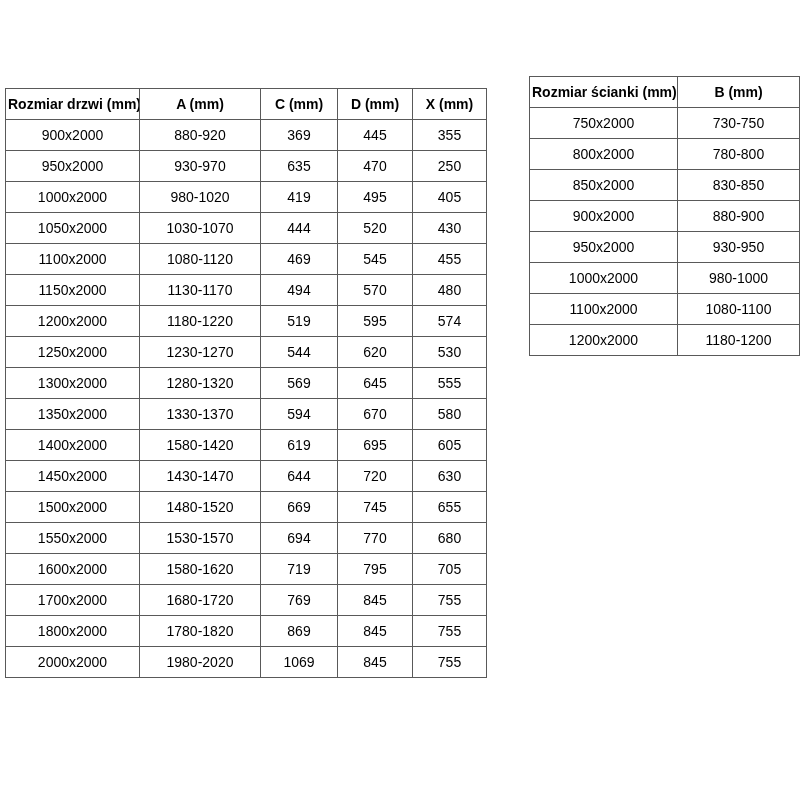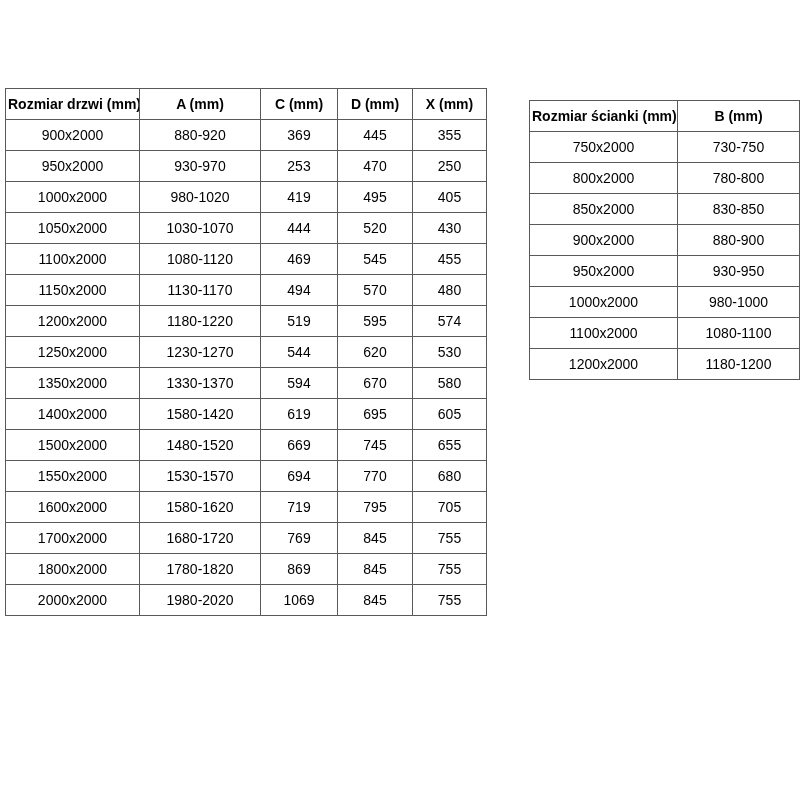--- a/index.html
+++ b/index.html
@@ -34,21 +34,21 @@
   table.size-table th {
     font-weight: bold;
   }
   #doors-table {
     left: 5px;
     top: 88px;
     width: 481px;
   }
   #walls-table {
     left: 529px;
-    top: 100px;
+    top: 76px;
     width: 270px;
   }
 </style>
 </head>
 <body>
 
 <table id="doors-table" class="size-table">
   <colgroup>
     <col style="width:134px">
     <col style="width:121px">
@@ -69,21 +69,21 @@
       <tr>
         <td>900x2000</td>
         <td>880-920</td>
         <td>369</td>
         <td>445</td>
         <td>355</td>
       </tr>
       <tr>
         <td>950x2000</td>
         <td>930-970</td>
-        <td>253</td>
+        <td>635</td>
         <td>470</td>
         <td>250</td>
       </tr>
       <tr>
         <td>1000x2000</td>
         <td>980-1020</td>
         <td>419</td>
         <td>495</td>
         <td>405</td>
       </tr>
@@ -116,32 +116,46 @@
         <td>574</td>
       </tr>
       <tr>
         <td>1250x2000</td>
         <td>1230-1270</td>
         <td>544</td>
         <td>620</td>
         <td>530</td>
       </tr>
       <tr>
+        <td>1300x2000</td>
+        <td>1280-1320</td>
+        <td>569</td>
+        <td>645</td>
+        <td>555</td>
+      </tr>
+      <tr>
         <td>1350x2000</td>
         <td>1330-1370</td>
         <td>594</td>
         <td>670</td>
         <td>580</td>
       </tr>
       <tr>
         <td>1400x2000</td>
         <td>1580-1420</td>
         <td>619</td>
         <td>695</td>
         <td>605</td>
+      </tr>
+      <tr>
+        <td>1450x2000</td>
+        <td>1430-1470</td>
+        <td>644</td>
+        <td>720</td>
+        <td>630</td>
       </tr>
       <tr>
         <td>1500x2000</td>
         <td>1480-1520</td>
         <td>669</td>
         <td>745</td>
         <td>655</td>
       </tr>
       <tr>
         <td>1550x2000</td>

